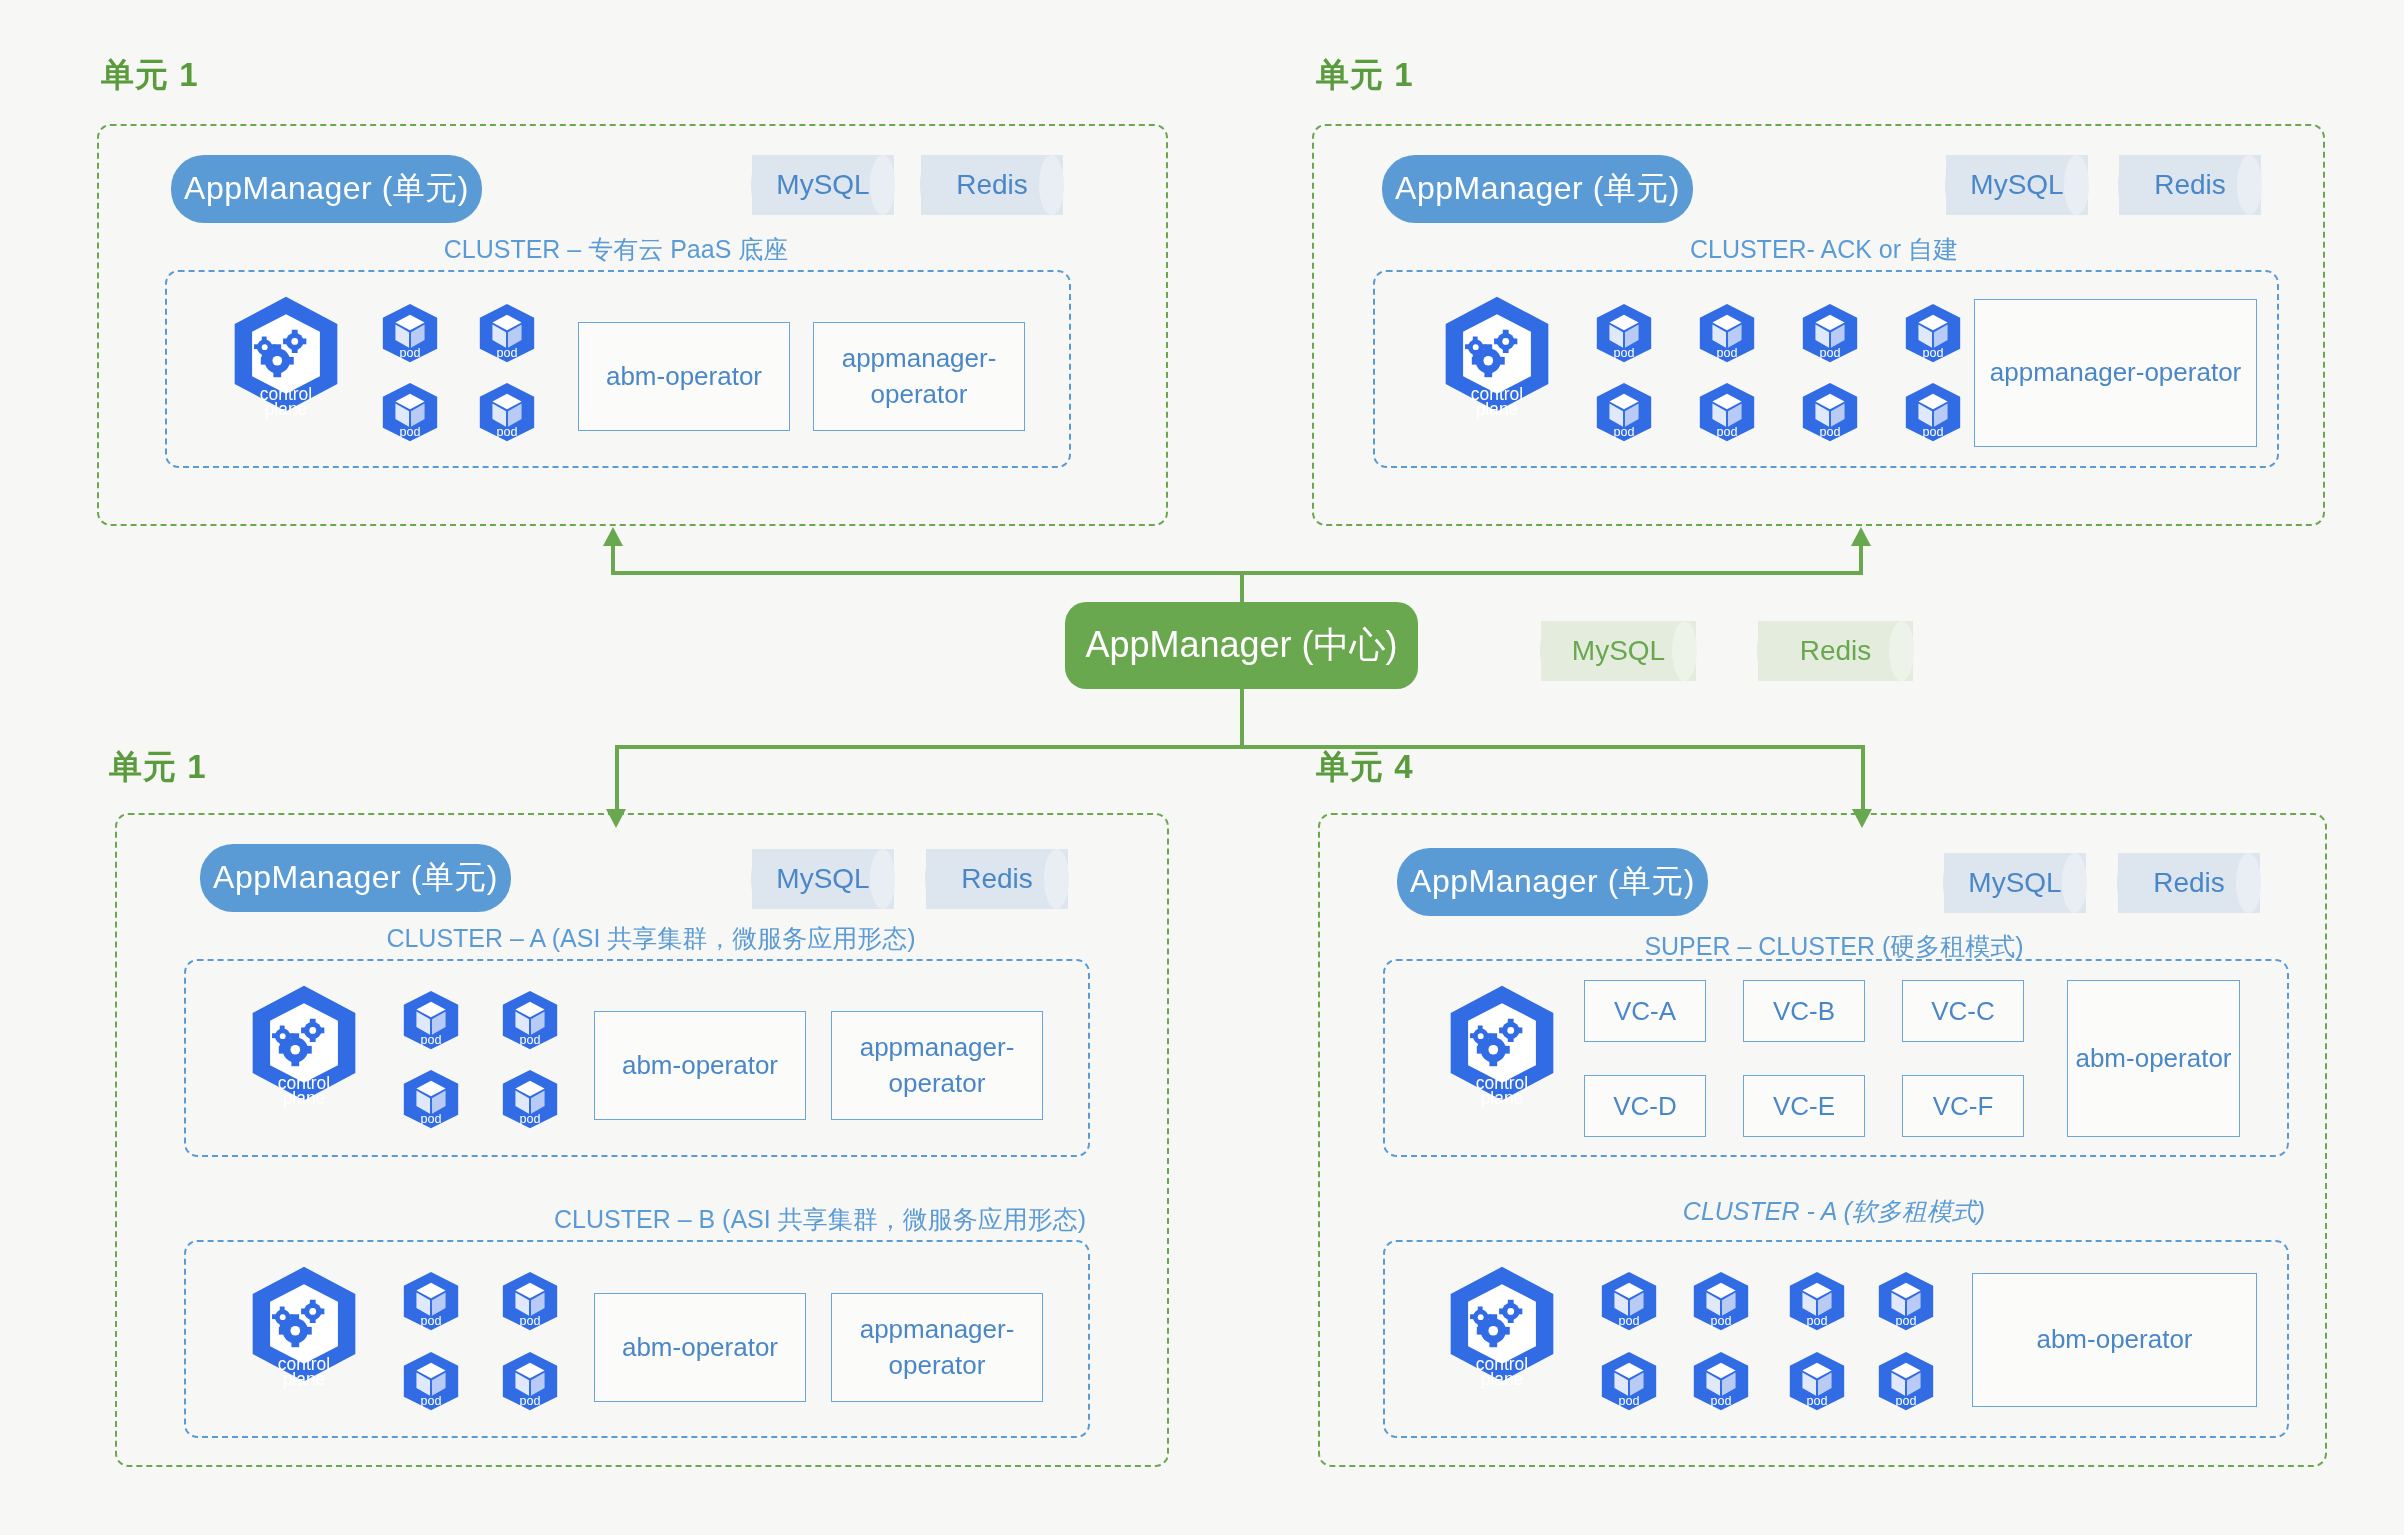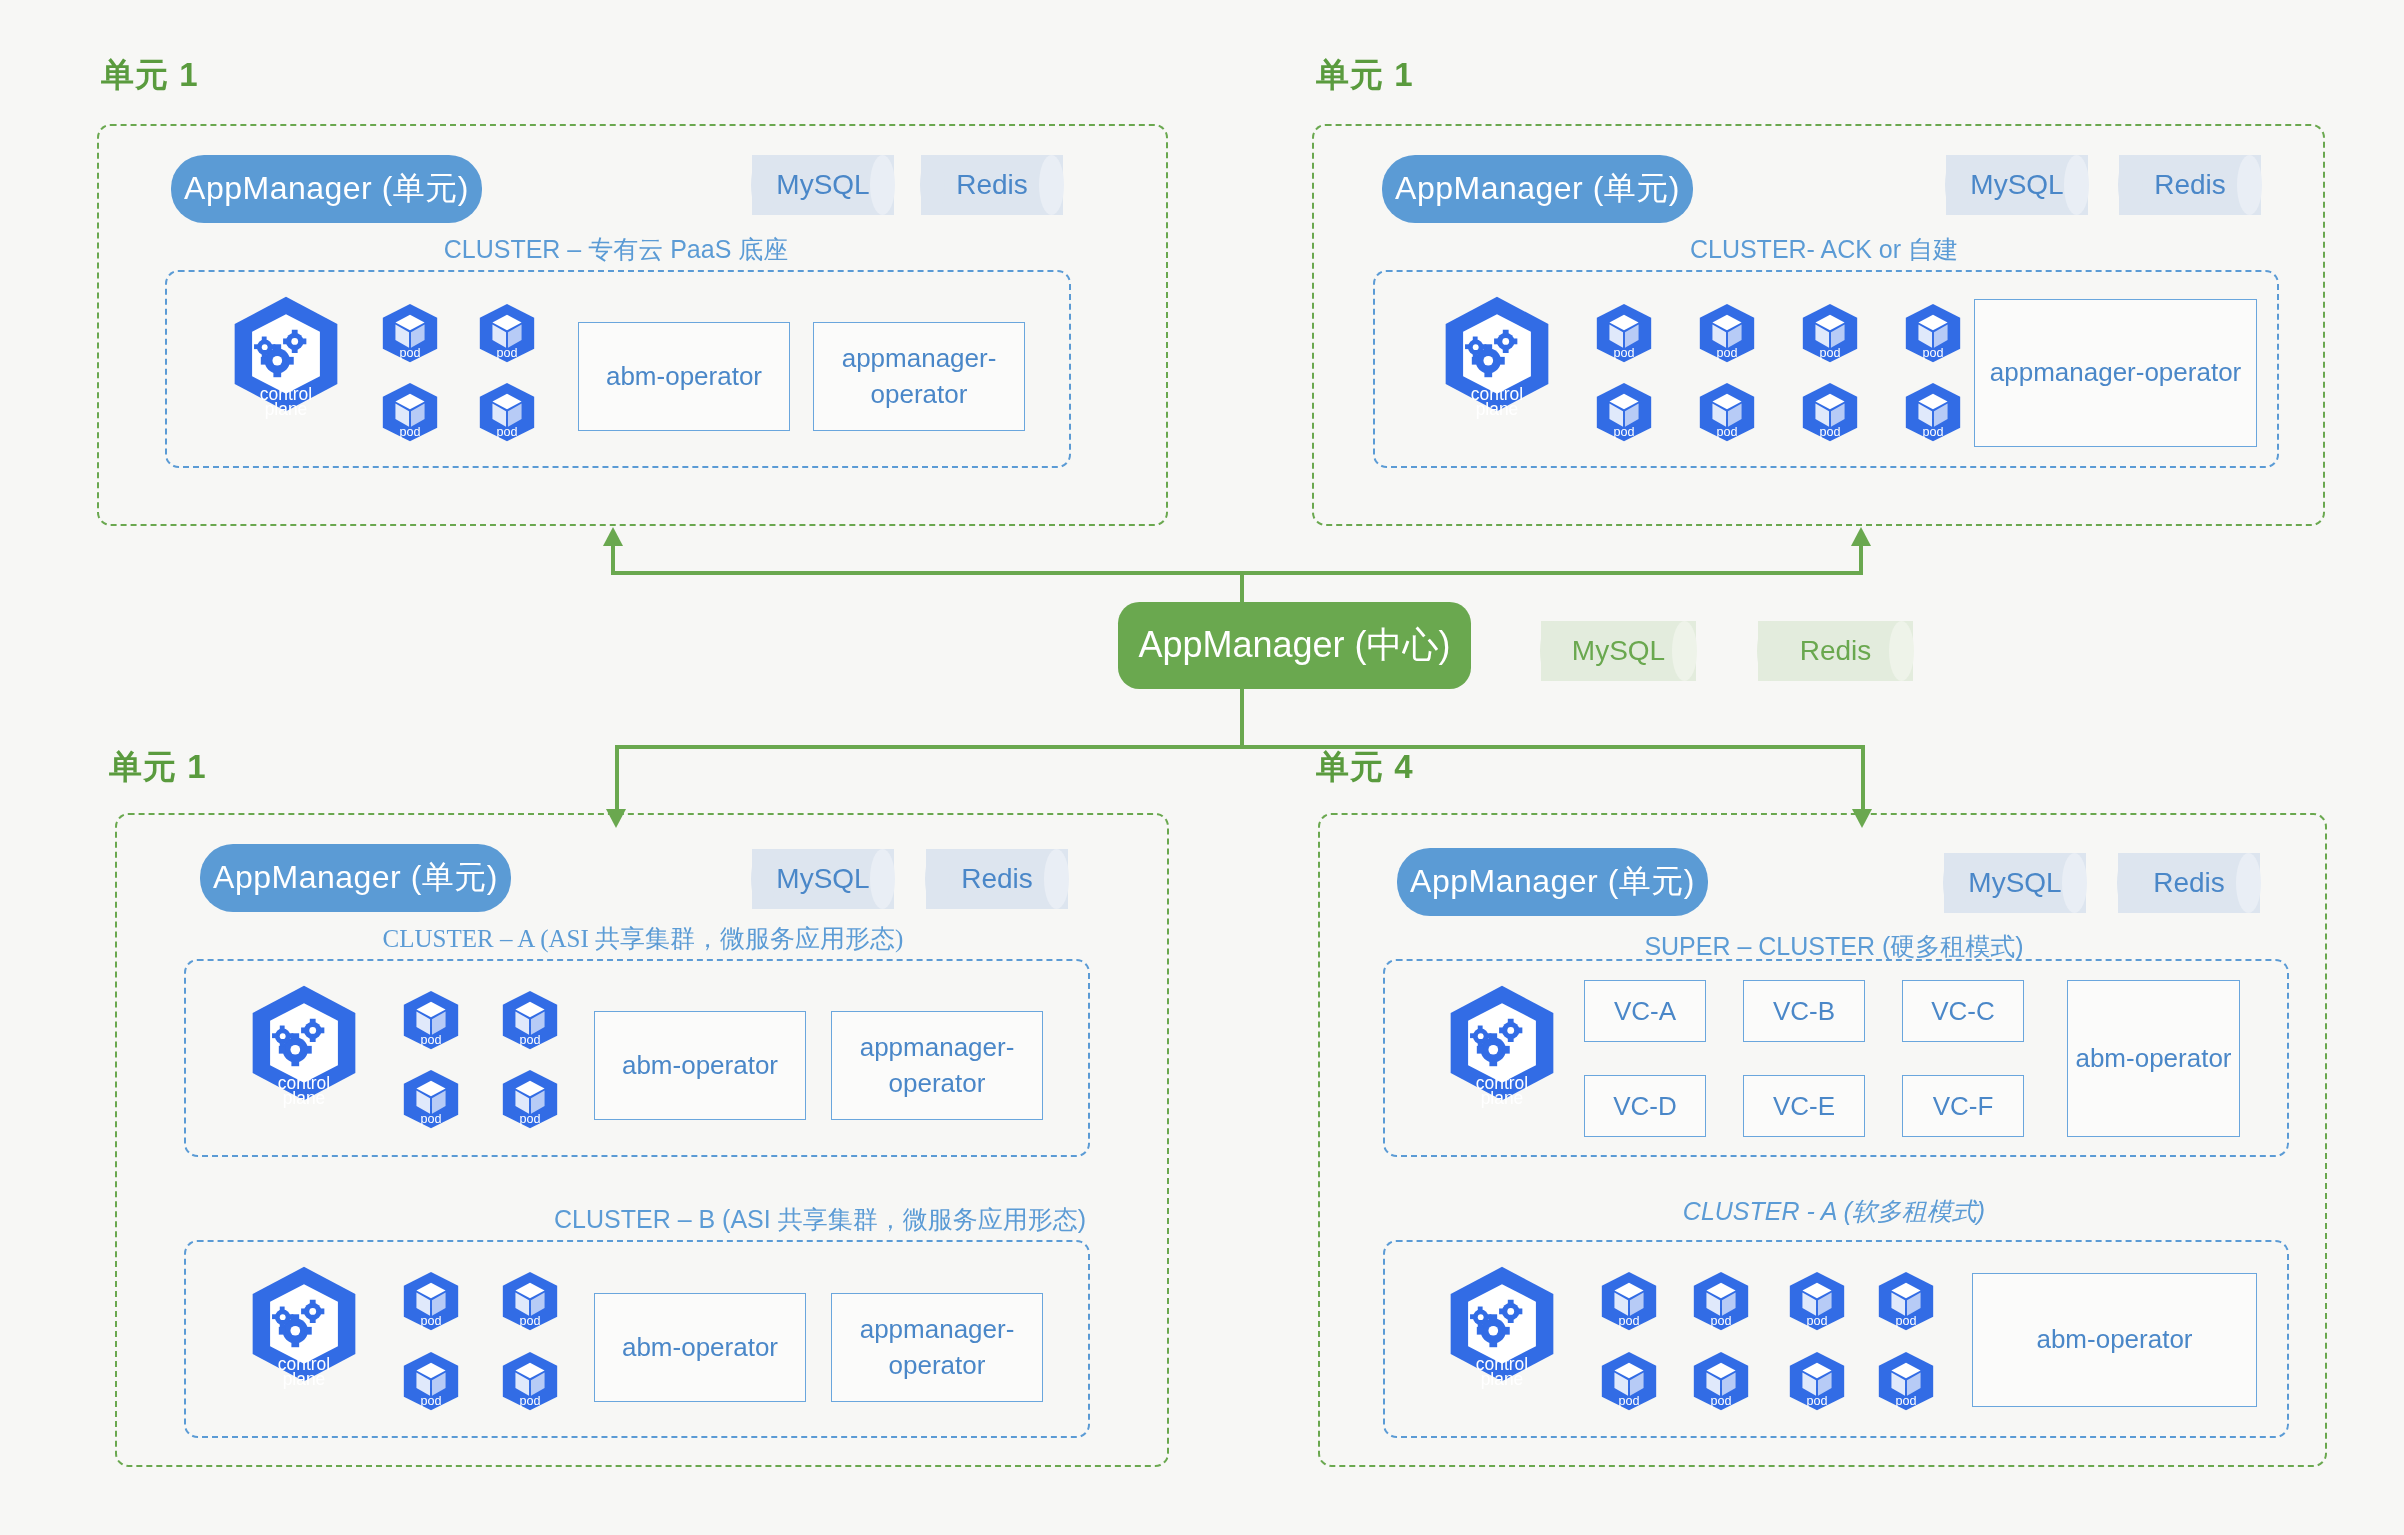--- a/index.html
+++ b/index.html
@@ -281,21 +281,21 @@
 
 <div class="op-box" style="left:1974px;top:299px;width:281px;height:146px;">appmanager-operator</div>
 
 <div class="ln" style="left:1240px;top:573px;width:3.9px;height:71px;"></div>
 <div class="ln" style="left:611px;top:571px;width:1252px;height:3.9px;"></div>
 <div class="ln" style="left:611px;top:546px;width:3.9px;height:26px;"></div>
 <div class="ln" style="left:1859px;top:546px;width:3.9px;height:26px;"></div>
 <div class="arrow-up" style="left:603px;top:527px;"></div>
 <div class="arrow-up" style="left:1851px;top:527px;"></div>
 
-<div class="center-node" style="left:1118px;top:602px;width:353px;height:87px;">AppManager (中心)</div>
+<div class="center-node" style="left:1065px;top:602px;width:353px;height:87px;">AppManager (中心)</div>
 
 <div class="cyl green" style="left:1541px;top:621px;width:155px;height:60px;">
   <div class="body"></div>
   <div class="capL"></div>
   <div class="capR"></div>
   <span class="txt">MySQL</span>
 </div>
 <div class="cyl green" style="left:1758px;top:621px;width:155px;height:60px;">
   <div class="body"></div>
   <div class="capL"></div>
@@ -321,21 +321,21 @@
   <div class="capR"></div>
   <span class="txt">MySQL</span>
 </div>
 <div class="cyl" style="left:926px;top:849px;width:142px;height:60px;">
   <div class="body"></div>
   <div class="capL"></div>
   <div class="capR"></div>
   <span class="txt">Redis</span>
 </div>
 
-<div class="cluster-title" style="left:192px;top:922px;width:902px;font-family:Liberation Serif, serif;">CLUSTER – A (ASI 共享集群，微服务应用形态)</div>
+<div class="cluster-title" style="left:200px;top:922px;width:902px;">CLUSTER – A (ASI 共享集群，微服务应用形态)</div>
 <div class="cluster-box" style="left:184px;top:959px;width:902px;height:194px;"></div>
 
 <div class="cp" style="left:241px;top:980px;width:126px;height:155px;">
   <svg viewBox="0 0 130 160" width="126" height="155">
     <polygon points="65,6 118,34 118,96 65,124 12,96 12,34" fill="#326ce5"></polygon>
     <polygon points="65,24 100,42 100,88 65,106 30,88 30,42" fill="#ffffff"></polygon>
     <g fill="#326ce5">
       <circle cx="56" cy="72" r="13"></circle>
         <circle cx="56" cy="72" r="5" fill="#fff"></circle>
       <rect x="52" y="55" width="8" height="7"></rect>

